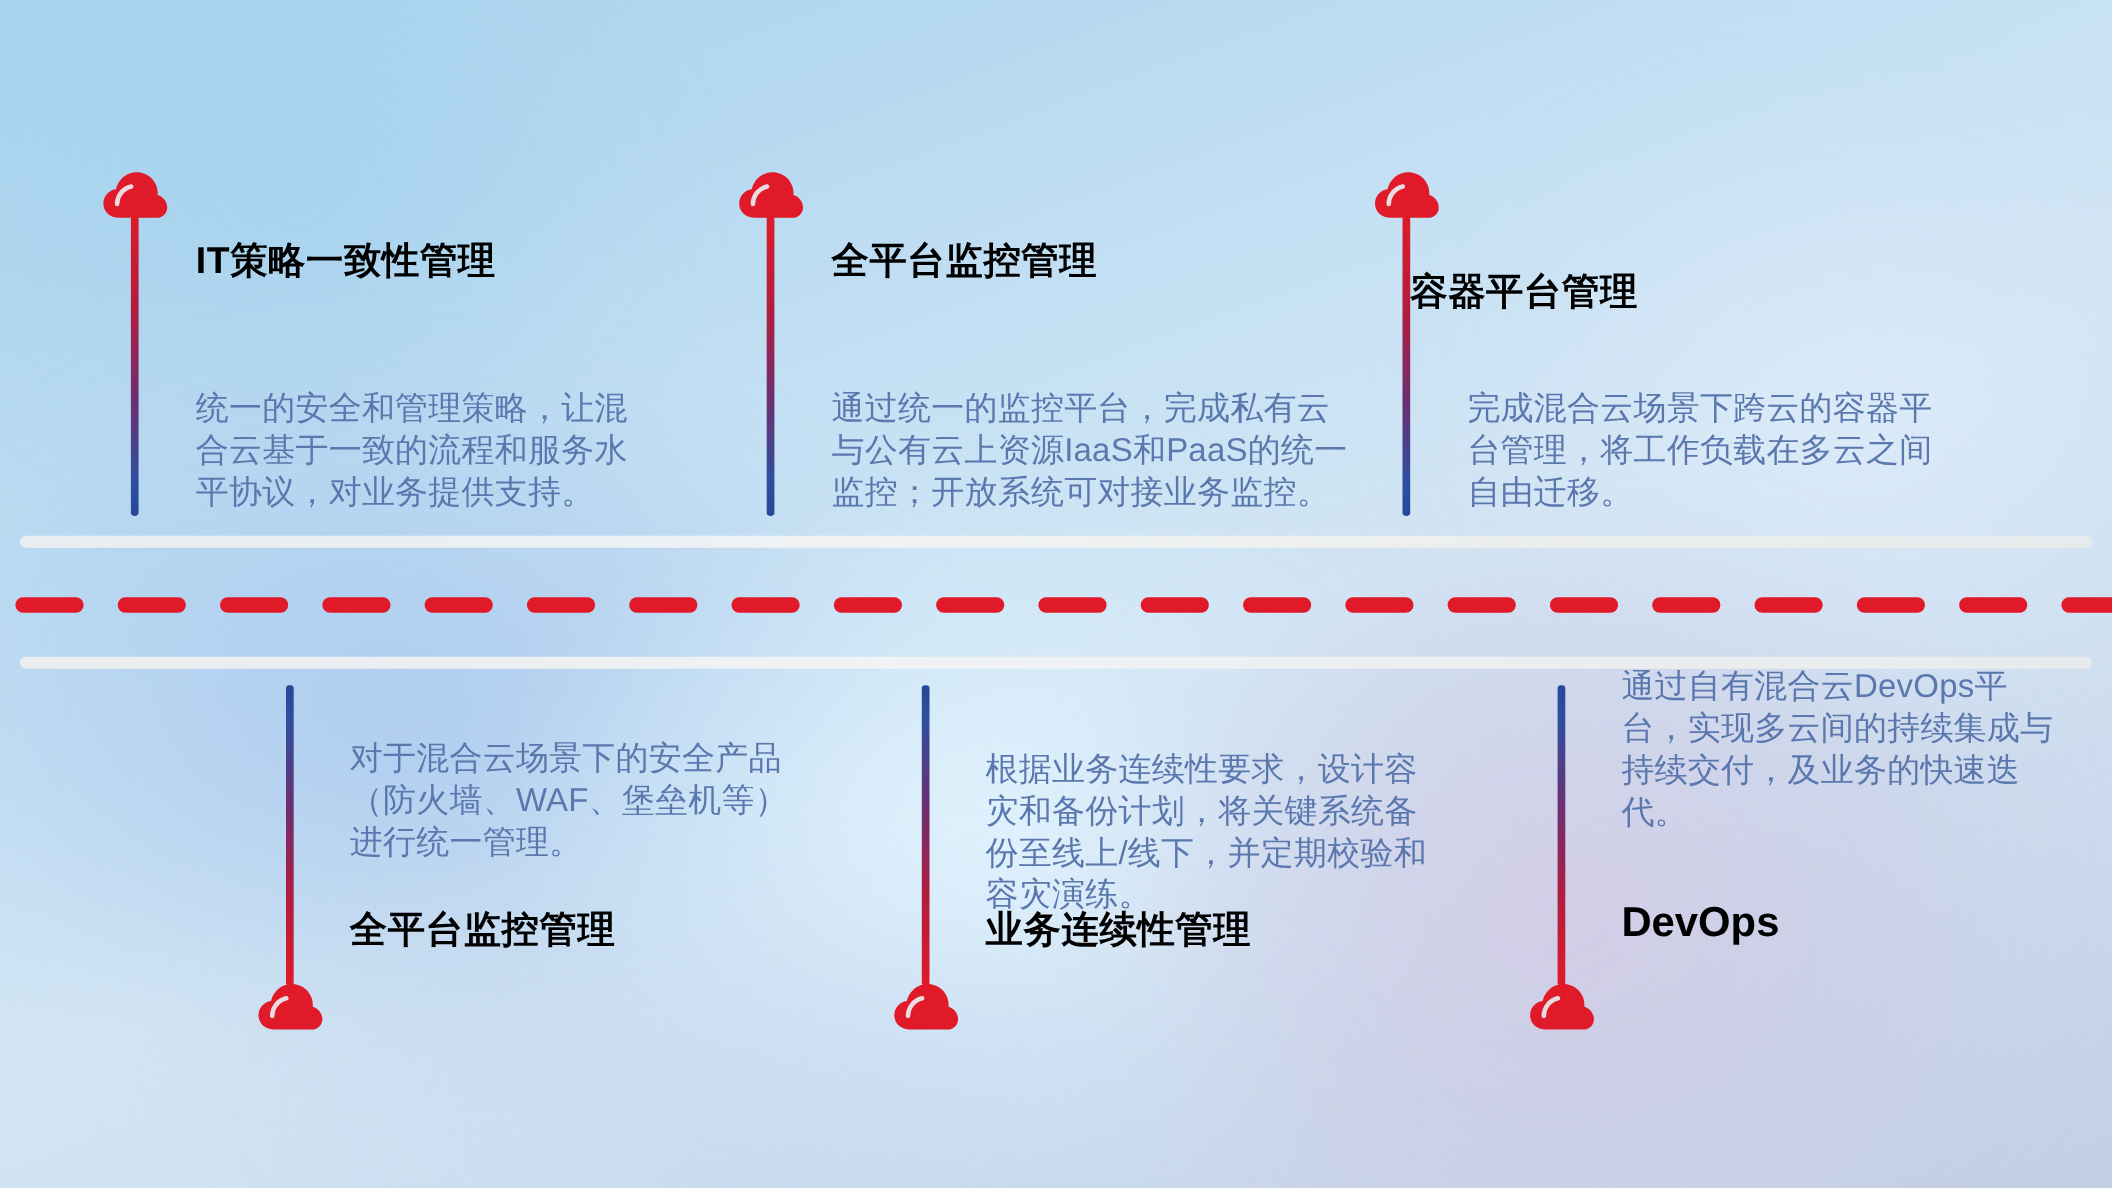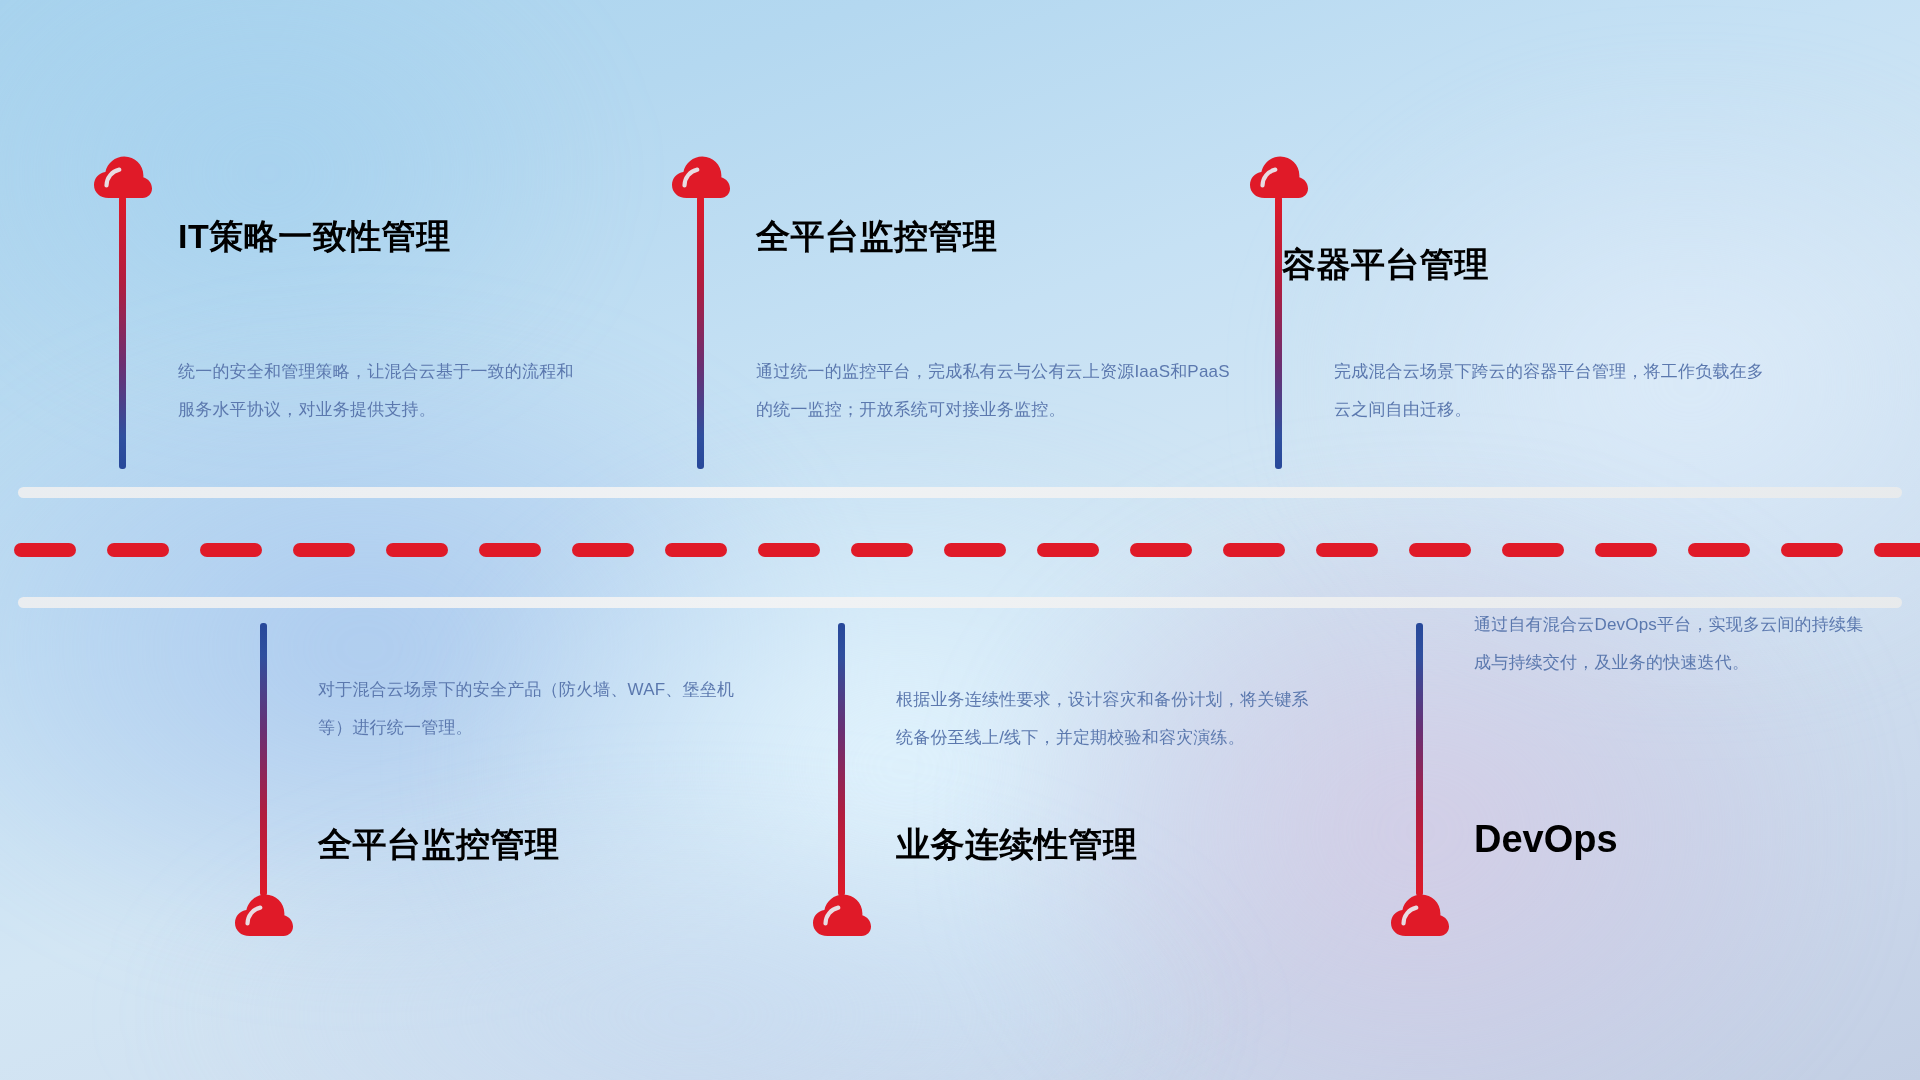--- a/index.html
+++ b/index.html
@@ -120,21 +120,21 @@
     white-space: nowrap;
     letter-spacing: 0.5px;
   }
   .heading.latin {
     font-weight: 700;
     font-size: 38px;
     letter-spacing: 0px;
   }
   .para {
     position: absolute;
-    font-size: 17px;
+    font-size: 30px;
     line-height: 38px;
     color: #5b78ae;
     font-weight: 400;
     letter-spacing: 0.2px;
   }
 
   
   .rule {
     position: absolute;
     left: 18px;

